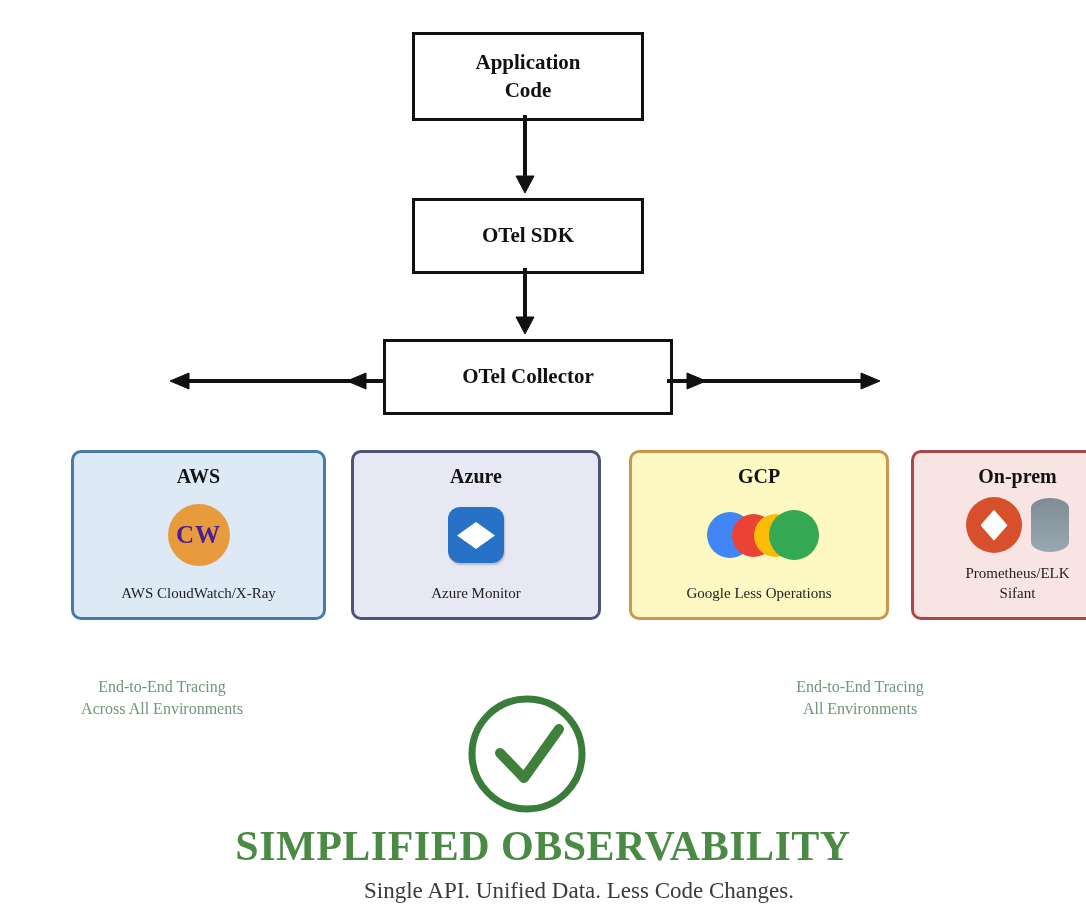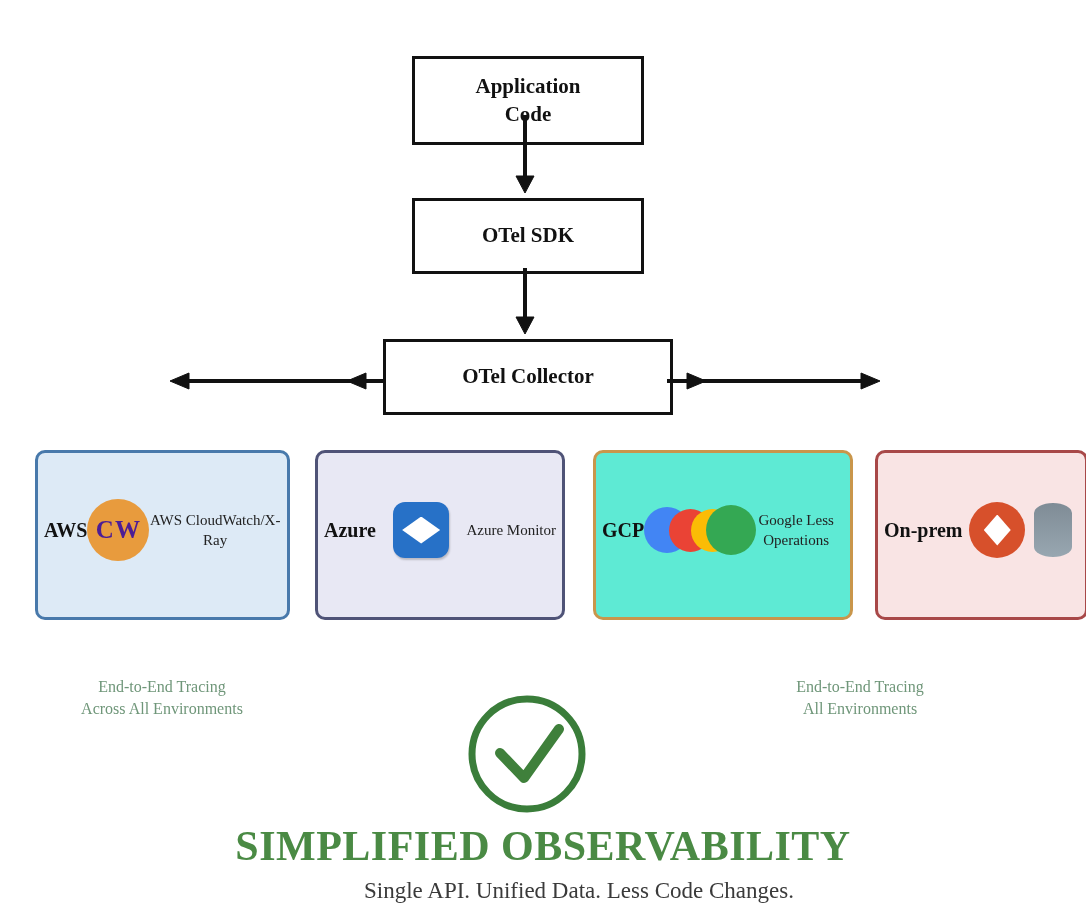--- a/index.html
+++ b/index.html
@@ -8,40 +8,40 @@
     font-family:"Liberation Serif", serif;overflow:hidden;
   }
   .pre{white-space:pre-line;}
 
   
   .flow-node{
     position:absolute;background:#ffffff;border:3px solid #111111;
     display:flex;align-items:center;justify-content:center;text-align:center;
     font-weight:bold;font-size:21px;color:#111111;line-height:1.3;
   }
-  #node-app{left:412px;top:32px;width:226px;height:83px;margin-top:24px;}
+  #node-app{left:412px;top:32px;width:226px;height:83px;}
   #node-sdk{left:412px;top:198px;width:226px;height:70px;}
   #node-collector{left:383px;top:339px;width:284px;height:70px;}
 
   
   #arrows{position:absolute;left:0;top:0;pointer-events:none;}
 
   
   .card{
     position:absolute;top:450px;height:170px;border-radius:10px;
-    box-sizing:border-box;display:flex;flex-direction:row;align-items:center;
-    justify-content:space-between;padding:4px 6px 14px 6px;
+    box-sizing:border-box;display:flex;flex-direction:column;align-items:center;
+    justify-content:space-between;padding:12px 6px 14px 6px;margin-left:36px;
   }
   .card-title{font-weight:bold;font-size:20px;color:#111111;text-align:center;}
   .card-caption{font-size:15px;color:#222222;text-align:center;line-height:1.35;}
   .icon-zone{flex:1;display:flex;align-items:center;justify-content:center;}
 
   #card-aws{left:35px;width:255px;background:#ddeaf6;border:3px solid #4879ab;}
   #card-azure{left:315px;width:250px;background:#e8e8f4;border:3px solid #4f5377;}
-  #card-gcp{left:593px;width:260px;background:#5eead4;border:3px solid #c9964b;}
+  #card-gcp{left:593px;width:260px;background:#fef9c3;border:3px solid #c9964b;}
   #card-onprem{left:875px;width:213px;background:#f9e4e4;border:3px solid #a84848;}
 
   
   .cw-circle{
     width:62px;height:62px;border-radius:50%;background:#e89b3d;
     display:flex;align-items:center;justify-content:center;
     color:#4c1d95;font-weight:bold;font-size:25px;letter-spacing:1px;
   }
 
   
@@ -163,20 +163,22 @@
   <div class="card" id="card-onprem">
     <div class="card-title">On-prem</div>
     <div class="icon-zone">
       <div class="onprem-icons">
         <div class="prom-circle">
           <div class="prom-diamond"></div>
         </div>
         <div class="db-cylinder"></div>
       </div>
     </div>
+    <div class="card-caption pre">Prometheus/ELK
+Sifant</div>
   </div>
 
   <div class="annotation pre" id="annotation-left">End-to-End Tracing
 Across All Environments</div>
   <div class="annotation pre" id="annotation-right">End-to-End Tracing
 All Environments</div>
 
   <svg id="check-icon" width="130" height="130" viewBox="0 0 130 130">
     <circle cx="65" cy="64" r="55" fill="none" stroke="#3a7d3a" stroke-width="7"></circle>
     <path d="M38 63 L62 88 L97 39" fill="none" stroke="#3f803b" stroke-width="10" stroke-linecap="round" stroke-linejoin="round"></path>

